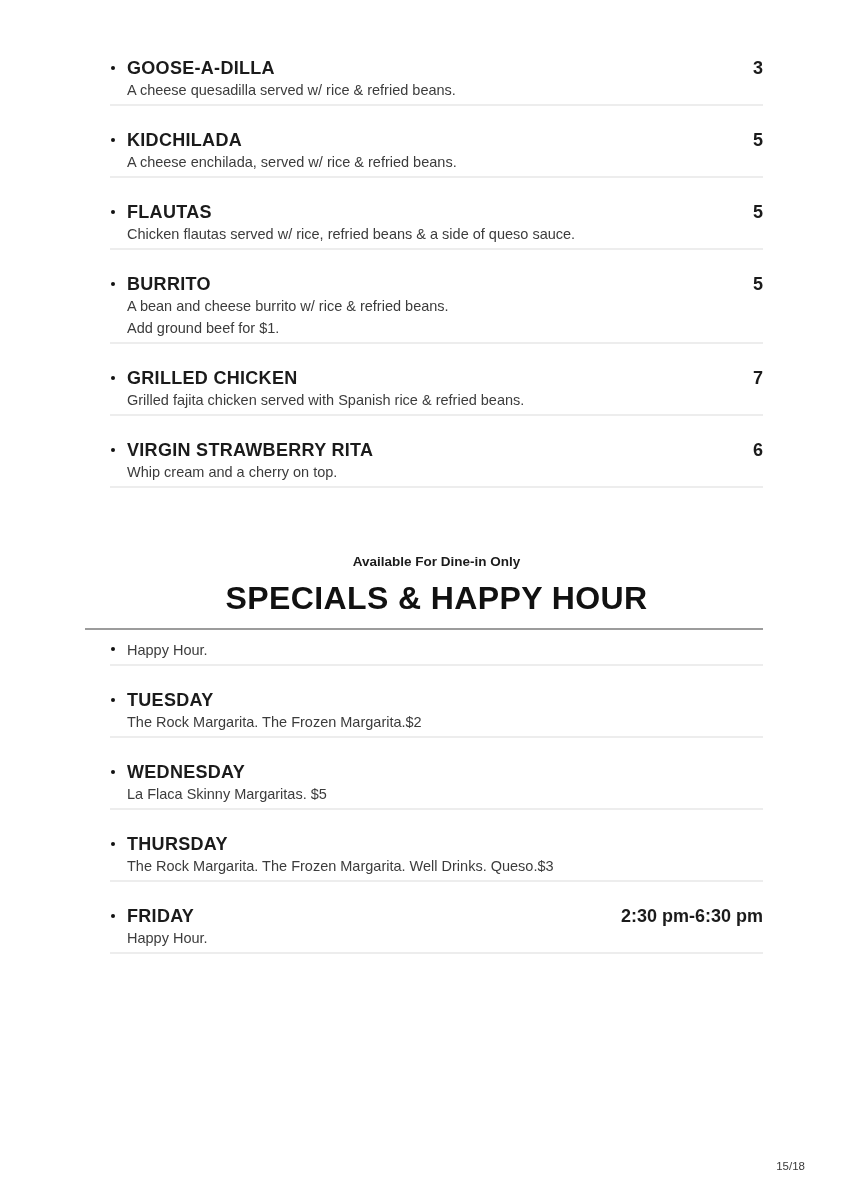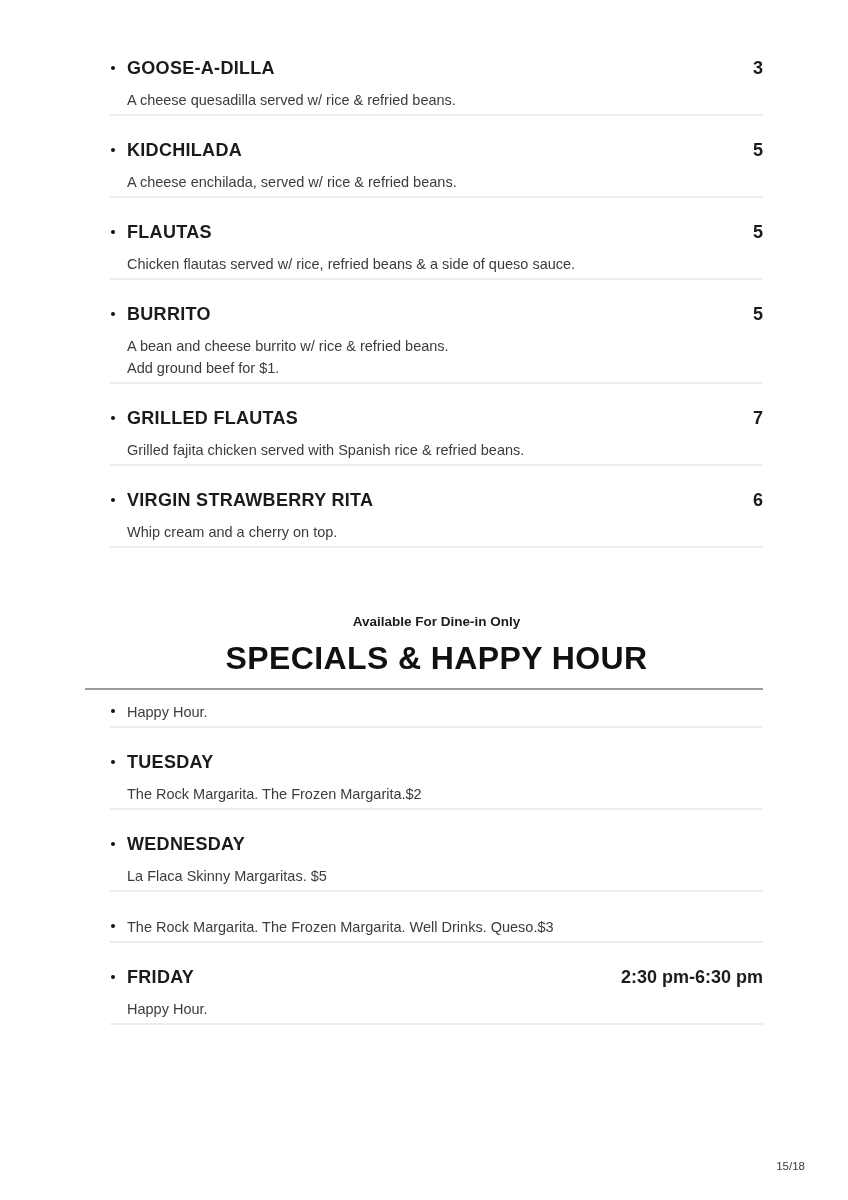--- a/index.html
+++ b/index.html
@@ -48,21 +48,21 @@
     font-size: 18px;
     font-weight: 700;
     color: #1b1b1b;
     white-space: nowrap;
   }
   .item-desc {
     font-size: 14.5px;
     color: #3c3c3c;
     line-height: 22px;
   }
-  .item-desc.first { margin-top: 11px; }
+  .item-desc.first { margin-top: 1px; }
   .specials-head { text-align: center; }
   .availability-note {
     margin-top: 66px;
     font-size: 13.5px;
     font-weight: 700;
     color: #1b1b1b;
     text-align: center;
   }
   .section-title {
     margin-top: 11px;
@@ -124,21 +124,21 @@
         <span class="item-name">BURRITO</span>
         <span class="item-price">5</span>
       </div>
       <div class="item-desc first">A bean and cheese burrito w/ rice &amp; refried beans.</div>
       <div class="item-desc">Add ground beef for $1.</div>
     </div>
 
     <div class="item">
       <span class="bullet"></span>
       <div class="item-row">
-        <span class="item-name">GRILLED FLAUTAS</span>
+        <span class="item-name">GRILLED CHICKEN</span>
         <span class="item-price">7</span>
       </div>
       <div class="item-desc first">Grilled fajita chicken served with Spanish rice &amp; refried beans.</div>
     </div>
 
     <div class="item">
       <span class="bullet"></span>
       <div class="item-row">
         <span class="item-name">VIRGIN STRAWBERRY RITA</span>
         <span class="item-price">6</span>
@@ -172,20 +172,24 @@
         <span class="bullet"></span>
         <div class="item-row">
           <span class="item-name">WEDNESDAY</span>
           <span class="item-price"></span>
         </div>
         <div class="item-desc first">La Flaca Skinny Margaritas. $5</div>
       </div>
 
       <div class="item">
         <span class="bullet"></span>
+        <div class="item-row">
+          <span class="item-name">THURSDAY</span>
+          <span class="item-price"></span>
+        </div>
         <div class="item-desc first">The Rock Margarita. The Frozen Margarita. Well Drinks. Queso.$3</div>
       </div>
 
       <div class="item">
         <span class="bullet"></span>
         <div class="item-row">
           <span class="item-name">FRIDAY</span>
           <span class="item-price">2:30 pm-6:30 pm</span>
         </div>
         <div class="item-desc first">Happy Hour.</div>

